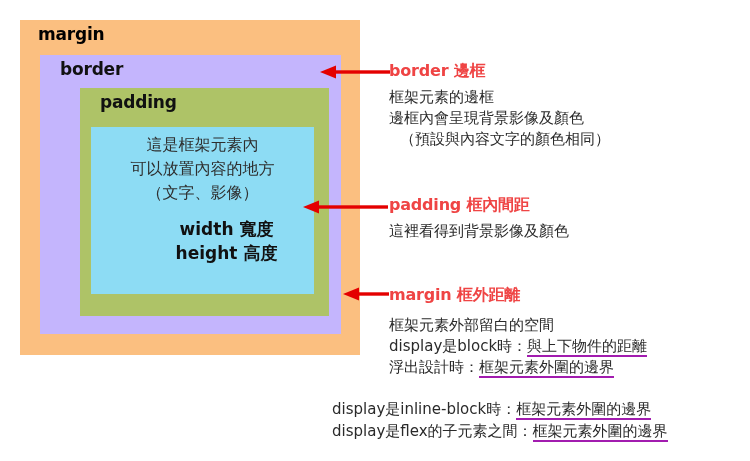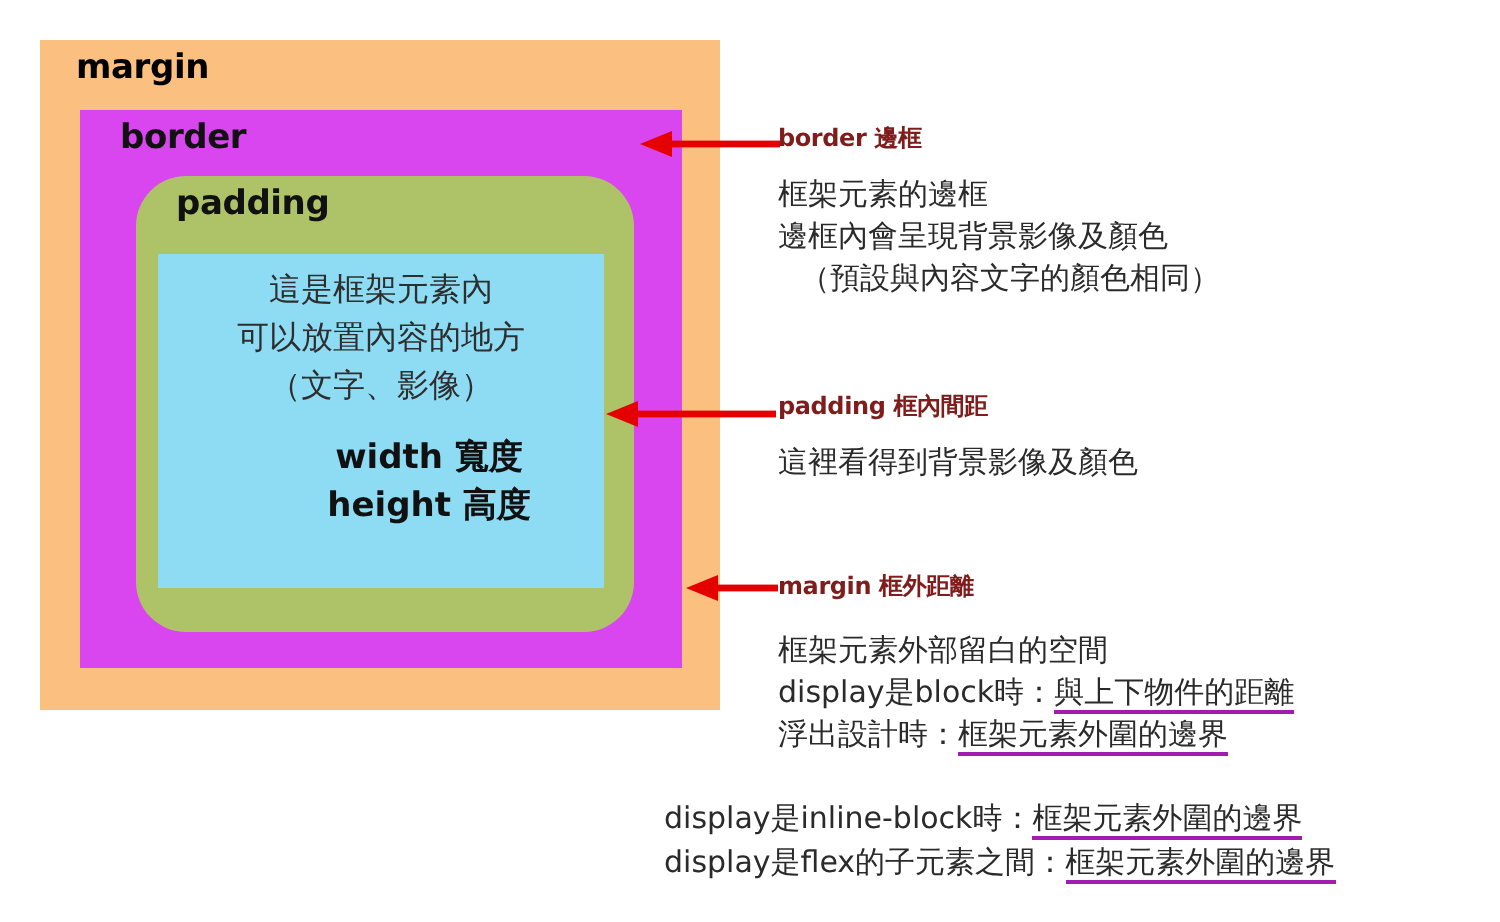--- a/index.html
+++ b/index.html
@@ -34,41 +34,40 @@
     font-weight: bold;
     color: #000000;
     letter-spacing: -0.2px;
   }
   #border-box {
     position: absolute;
     left: 20px;
     top: 35px;
     width: 301px;
     height: 279px;
-    background: #d946ef;
+    background: #c4b5fd;
     box-sizing: border-box;
   }
   #border-box-label {
     position: absolute;
     left: 20px;
     top: 4px;
     font-size: 17px;
     font-weight: bold;
     color: #111111;
     letter-spacing: -0.2px;
   }
   #padding-box {
     position: absolute;
-    left: 28px;
+    left: 40px;
     top: 33px;
     width: 249px;
     height: 228px;
     background: #aec367;
     box-sizing: border-box;
-    border-radius: 25px;
   }
   #padding-box-label {
     position: absolute;
     left: 20px;
     top: 4px;
     font-size: 17px;
     font-weight: bold;
     color: #111111;
     letter-spacing: -0.2px;
   }
@@ -104,23 +103,23 @@
   .arrow {
     position: absolute;
     height: 16px;
     pointer-events: none;
   }
   .arrow svg { display: block; }
 
   
   .annotation-heading {
     position: absolute;
-    font-size: 12px;
-    font-weight: bold;
-    color: #7f1d1d;
+    font-size: 16px;
+    font-weight: bold;
+    color: #ef4444;
     white-space: nowrap;
     letter-spacing: -0.2px;
   }
   .annotation-body {
     position: absolute;
     font-size: 15px;
     line-height: 21px;
     color: #2a2a2a;
     white-space: nowrap;
   }

